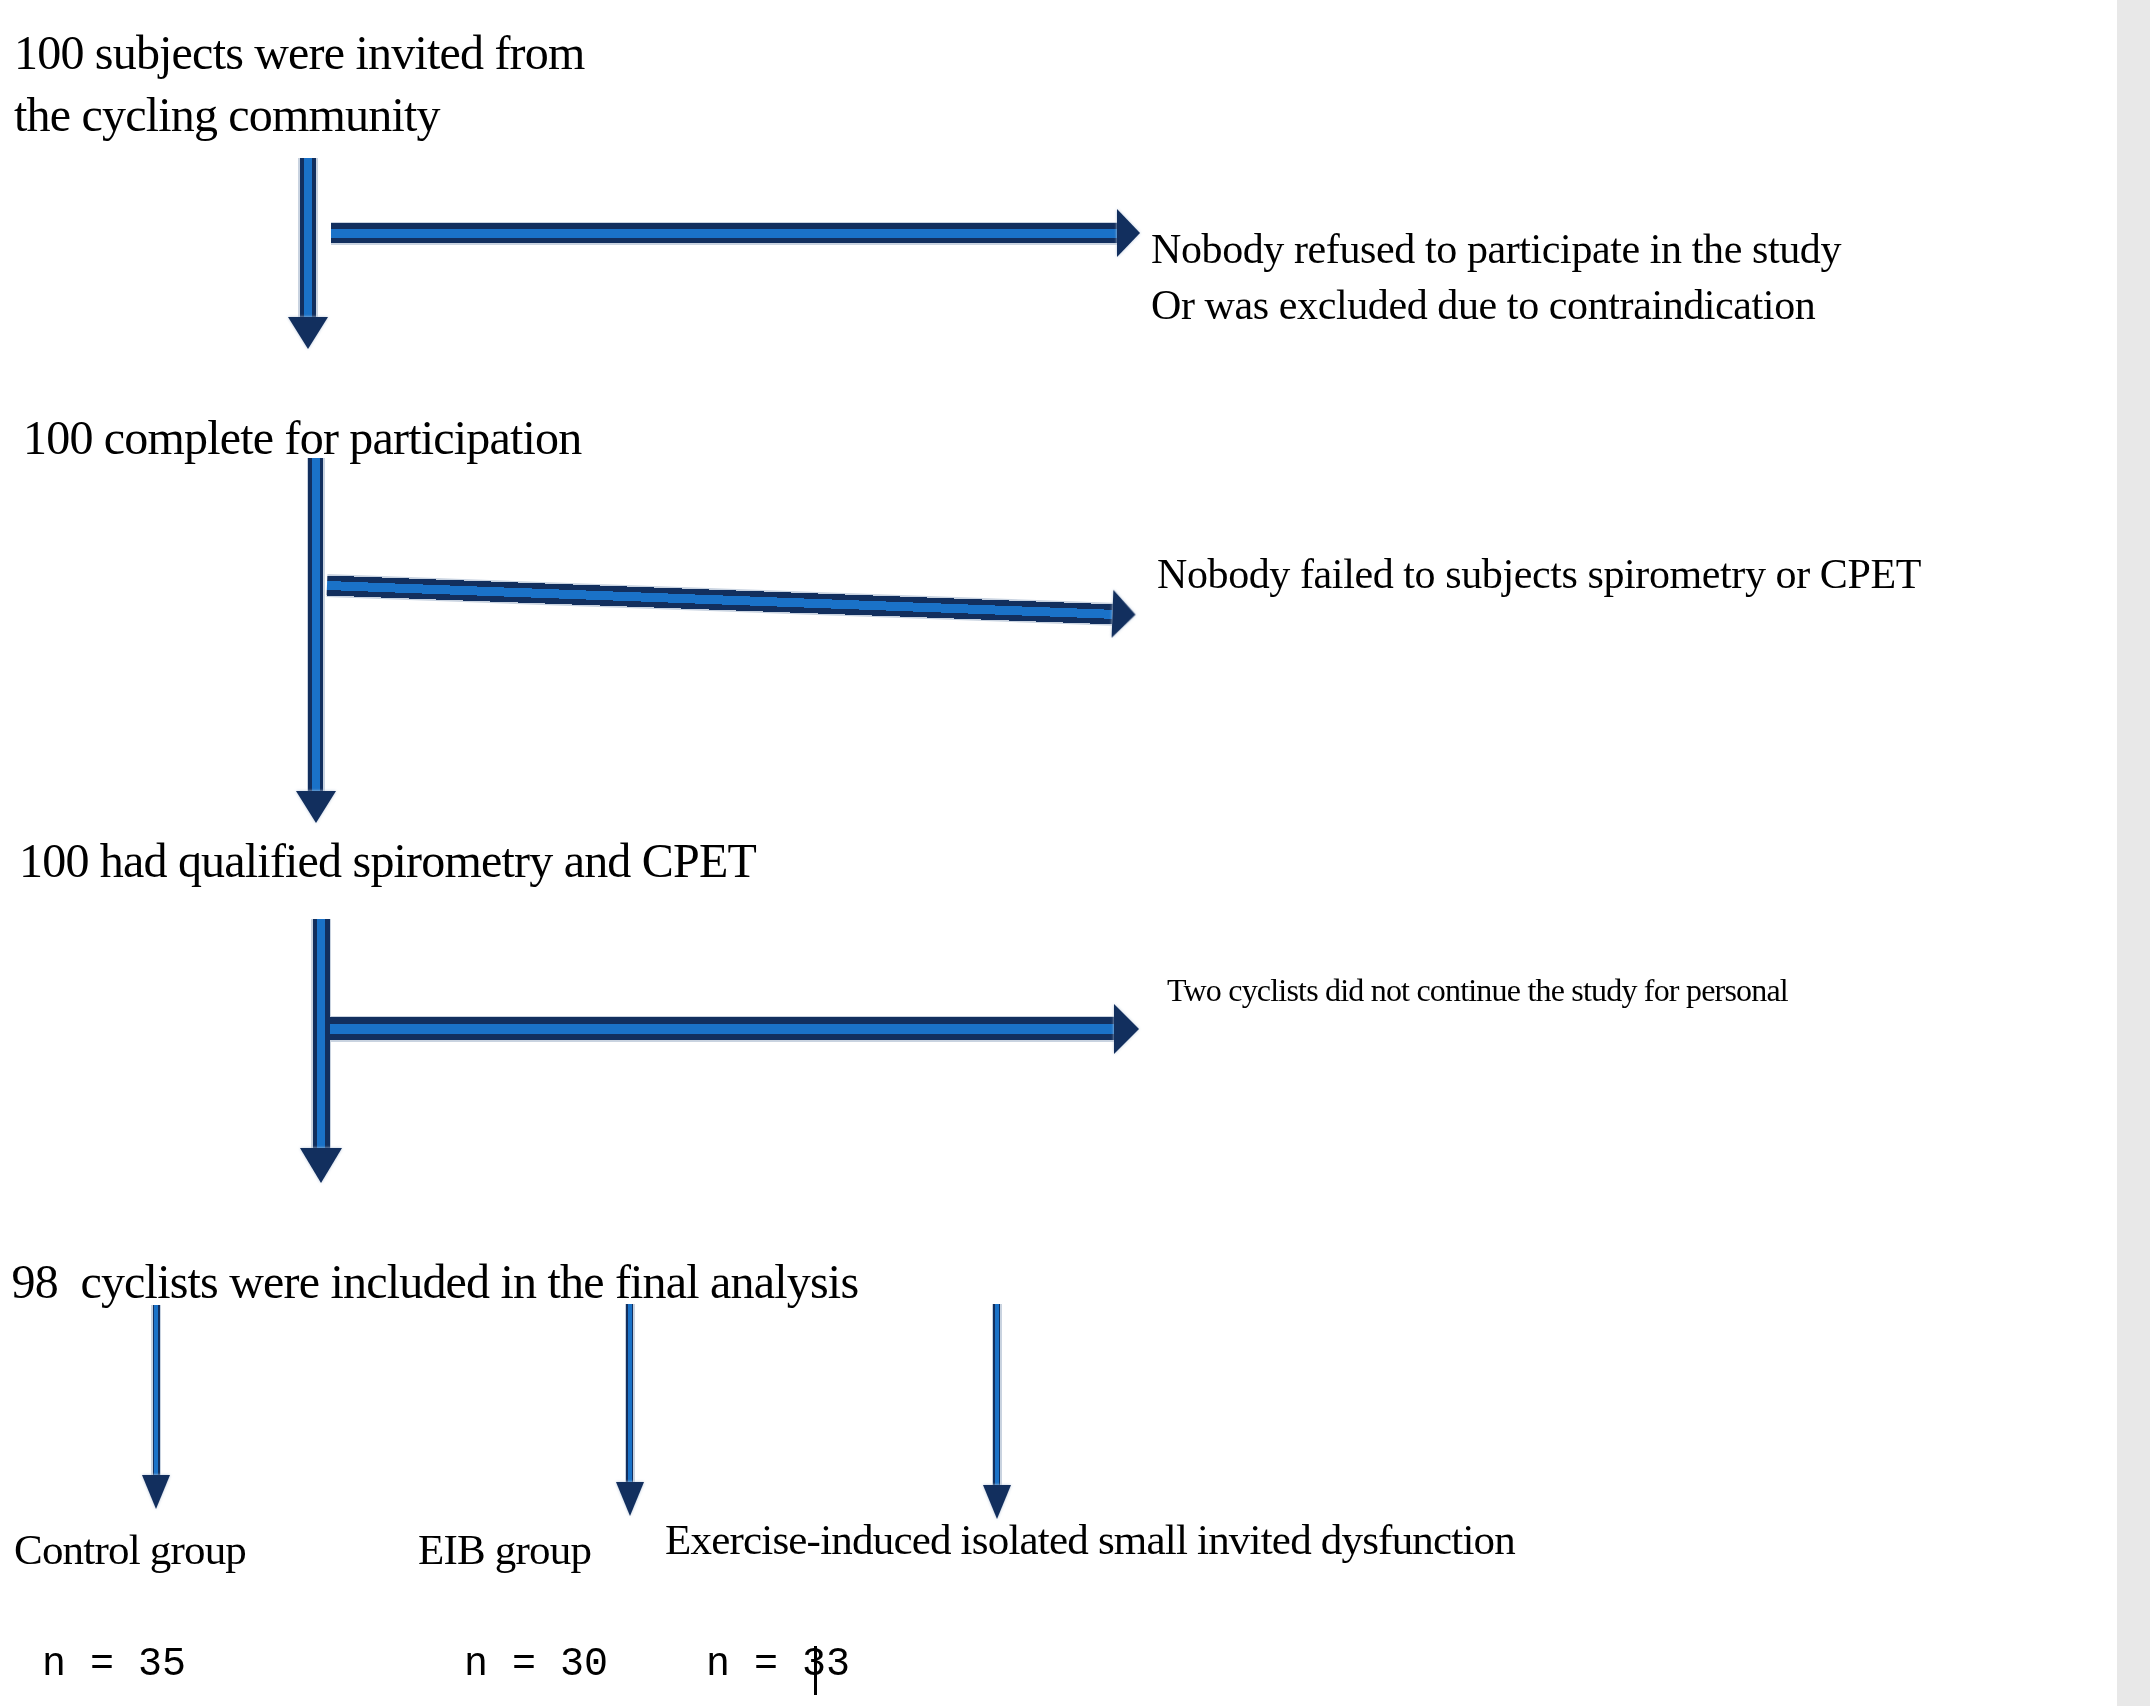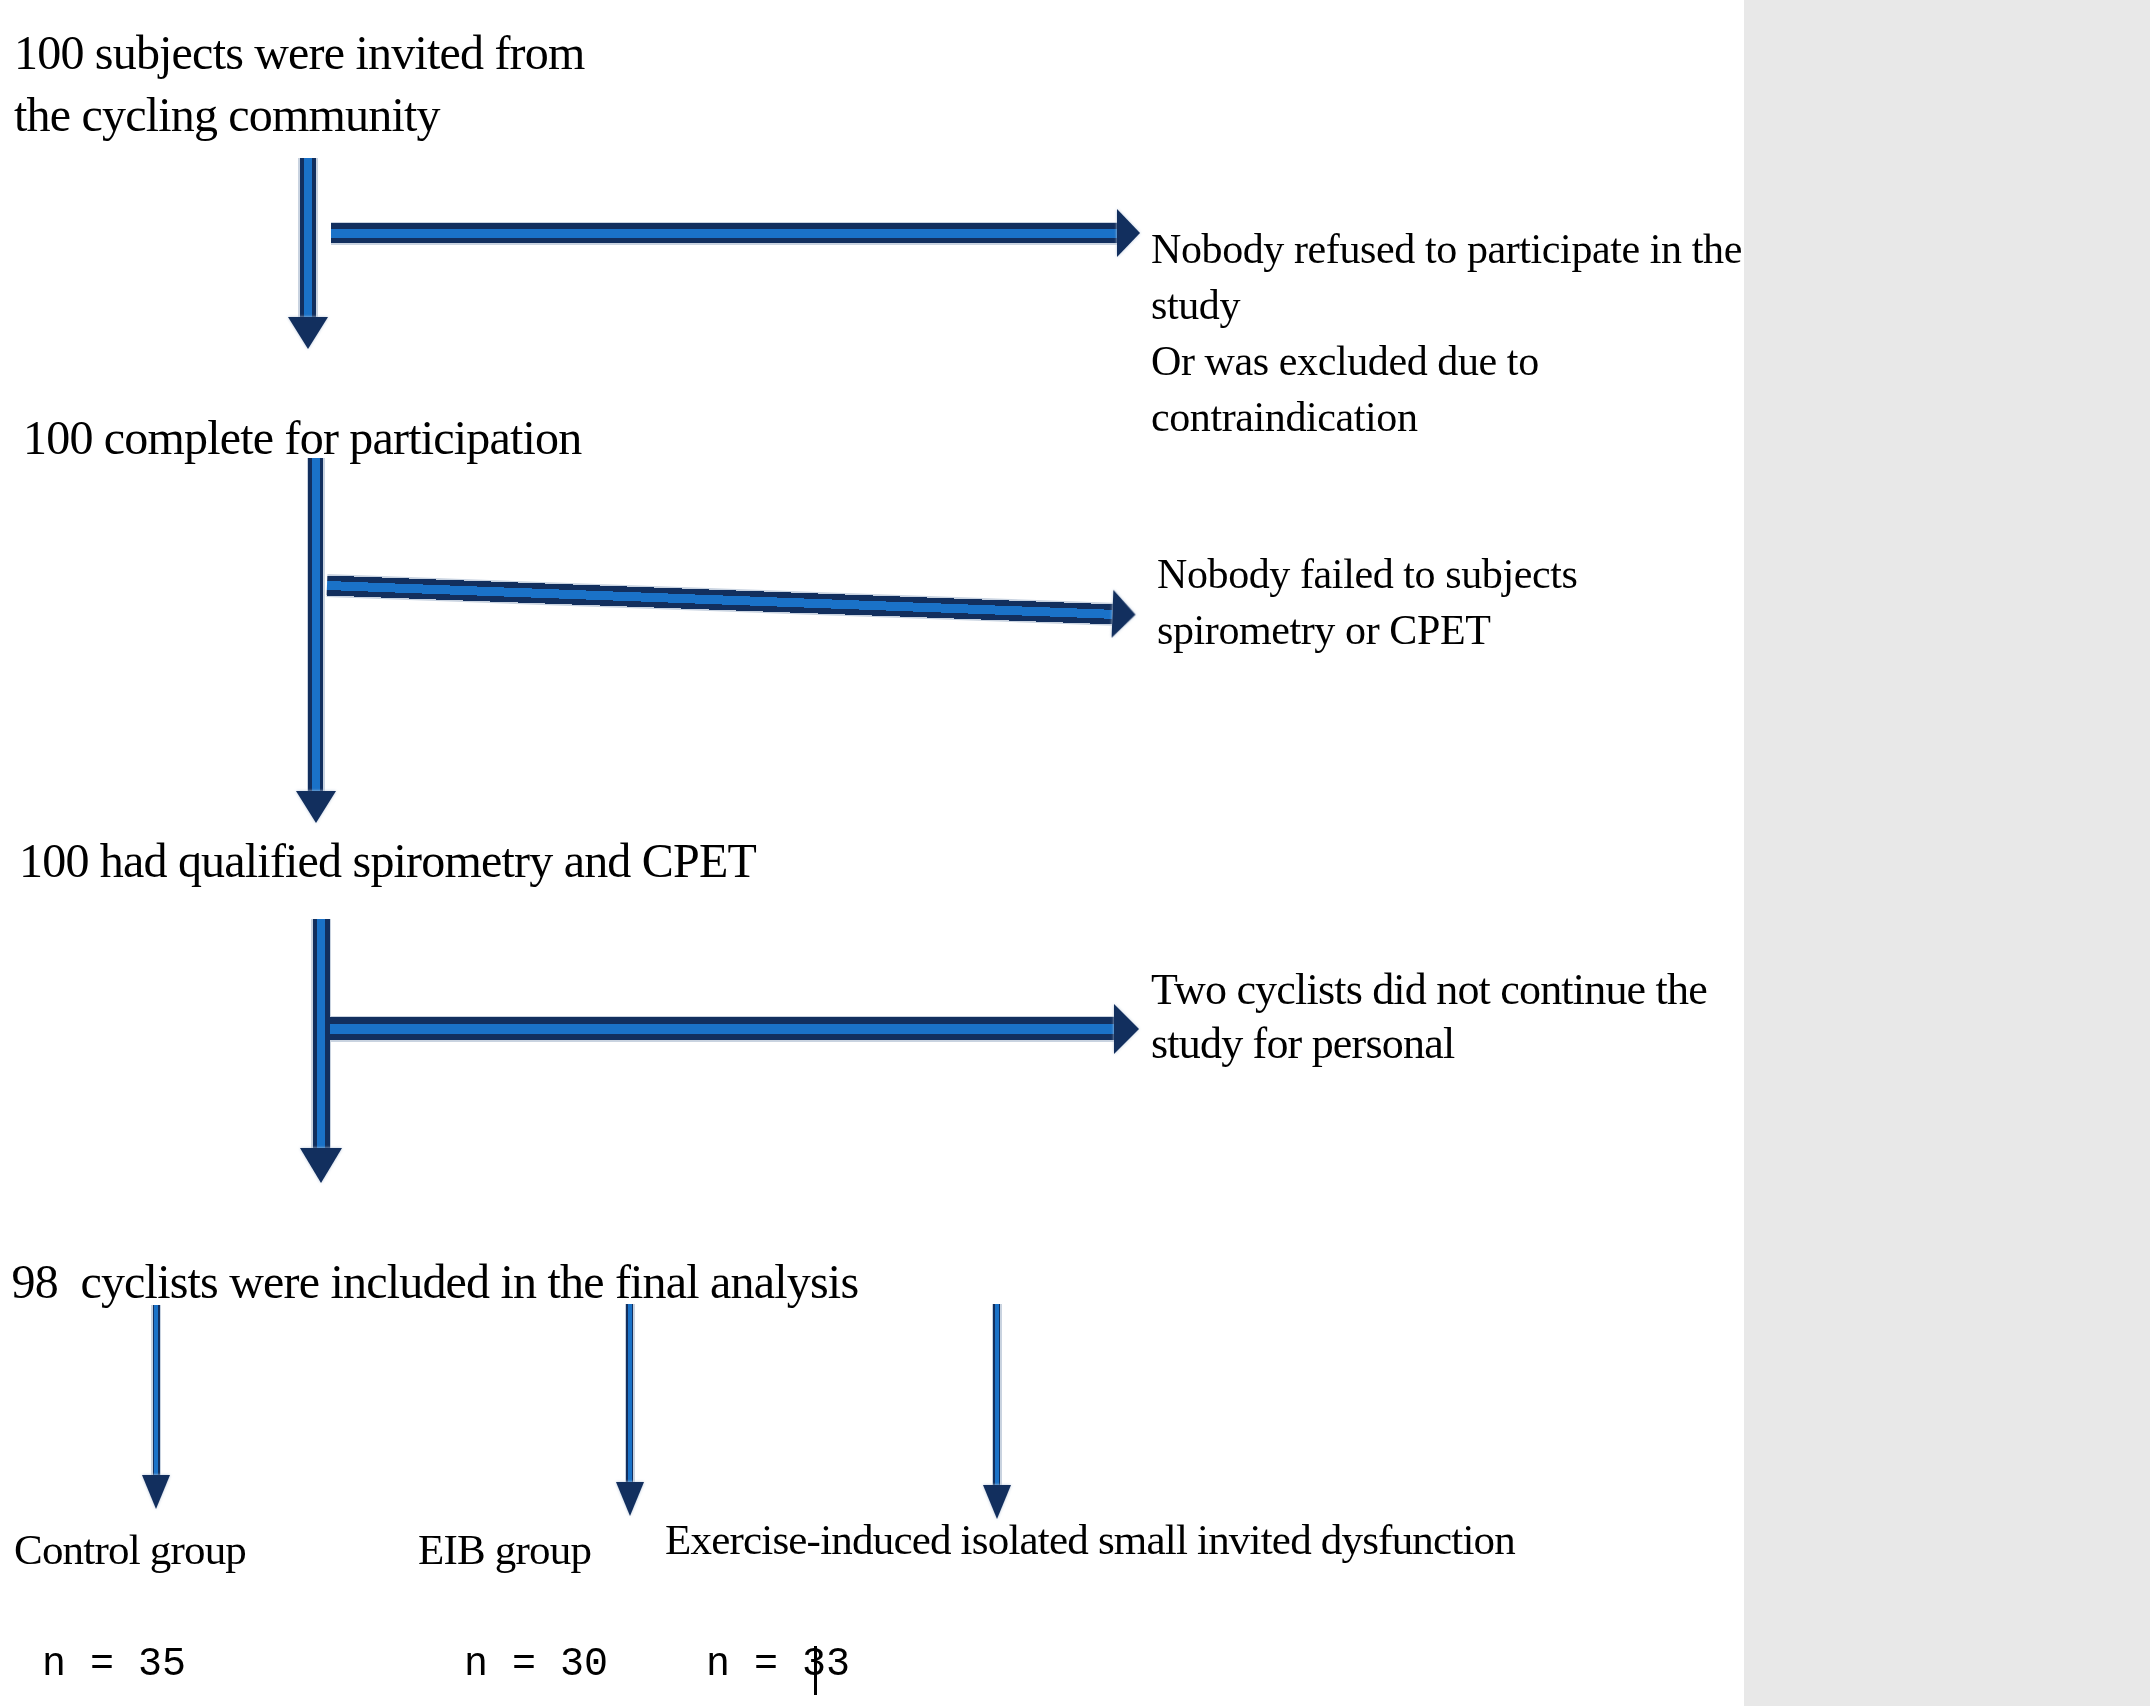--- a/index.html
+++ b/index.html
@@ -5,30 +5,30 @@
   :root{
     --blue:#1a72c8;
     --navy:#122f5e;
     --fringe:#c9d3e0;
     --ink:#000000;
     --bg:#ffffff;
   }
   html,body{margin:0;padding:0;background:#e8e8e8;}
   .canvas{
     position:relative;
-    width:1744px;height:1706px;
+    width:2117px;height:1706px;
     background:var(--bg);
     overflow:hidden;
     font-family:"Liberation Serif","DejaVu Serif",serif;
     color:var(--ink);
   }
   .txt{position:absolute;white-space:pre-wrap;}
   .big{font-size:48px;line-height:62px;letter-spacing:-0.8px;}
   .note{font-size:42px;line-height:56px;letter-spacing:-0.4px;}
-  .note-sm{font-size:44px;line-height:54px;letter-spacing:-0.8px;}
+  .note-sm{font-size:32px;line-height:54px;letter-spacing:-0.8px;margin-left:16px;}
   .group{font-size:43px;line-height:49px;letter-spacing:-0.8px;}
   .count{font-size:40px;line-height:46px;font-family:Liberation Mono, monospace;}
 
   
   .varrow{position:absolute;display:flex;flex-direction:column;align-items:center;}
   .vshaft{
     background:linear-gradient(90deg,
       var(--fringe) 0 1.5px,
       var(--navy) 1.5px var(--e1),
       var(--blue) var(--e1) var(--e2),

